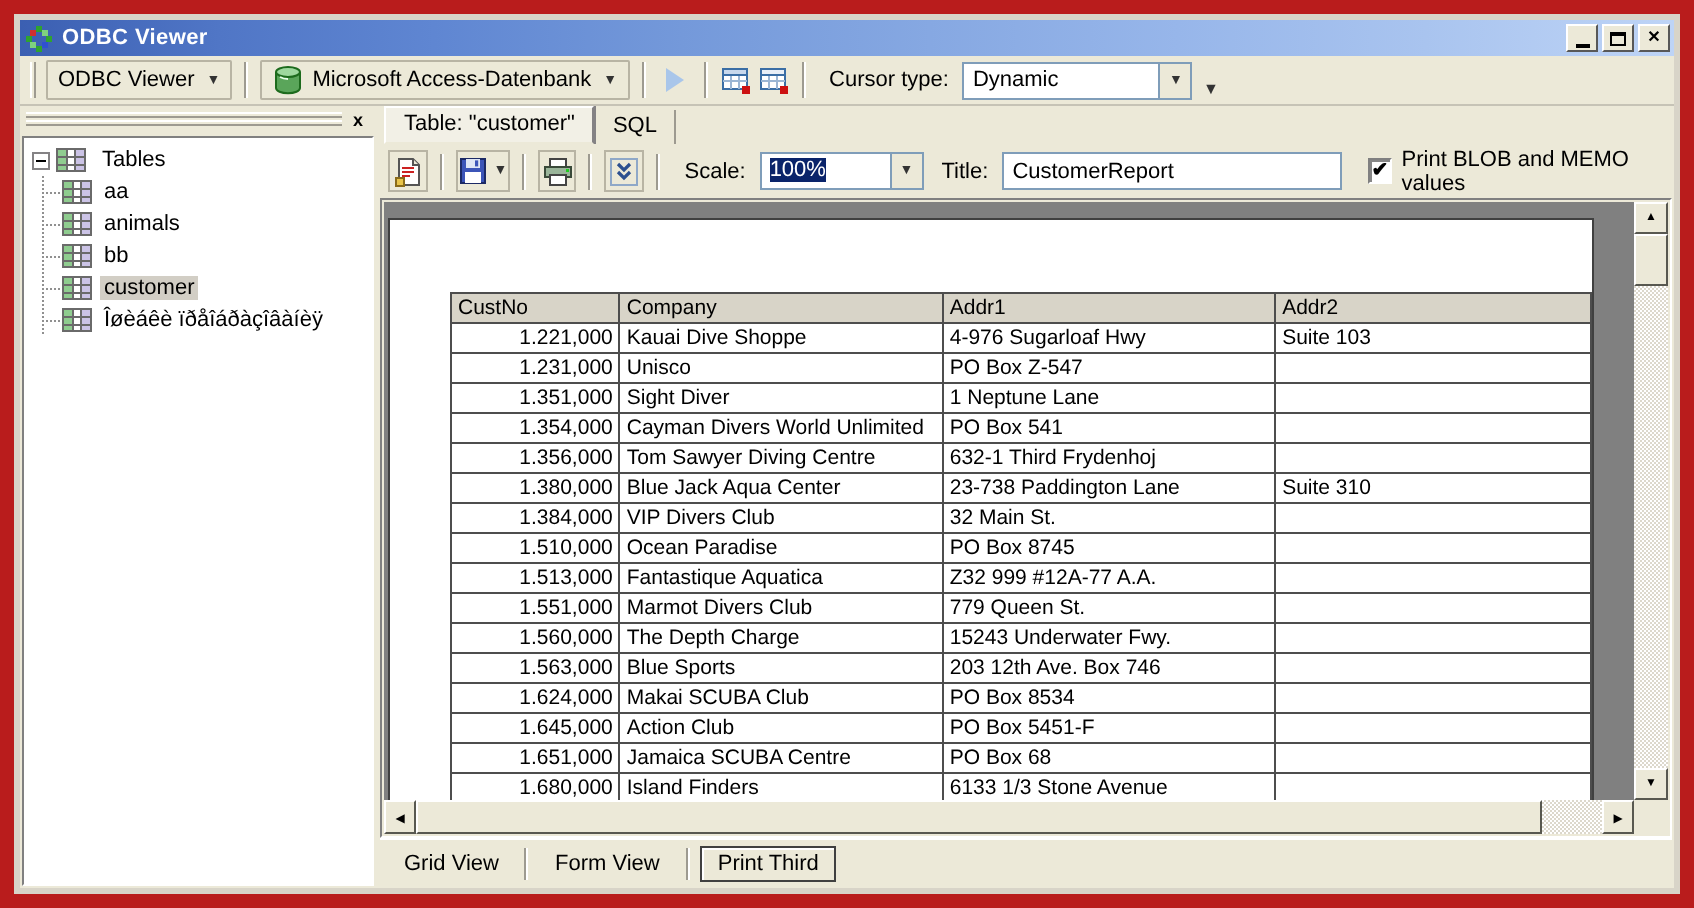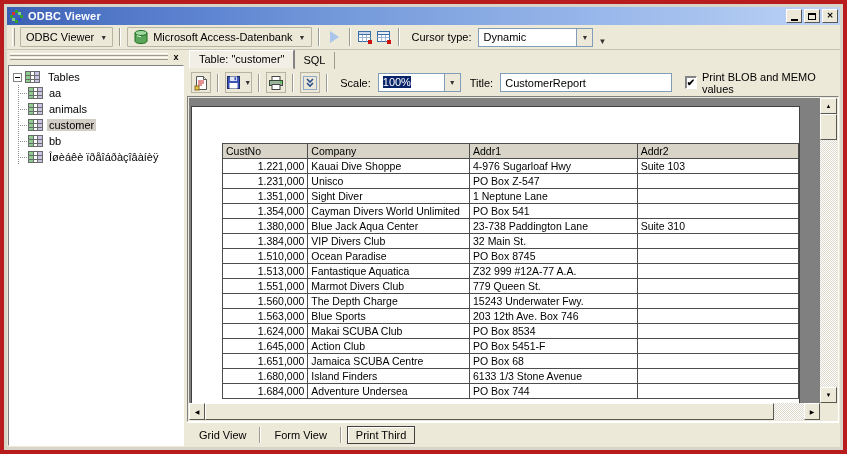--- a/index.html
+++ b/index.html
@@ -1,19 +1,19 @@
 <!DOCTYPE html>
 <html><head>
 <meta charset="utf-8">
 <style>
   * { margin:0; padding:0; box-sizing:border-box; }
   html,body { background:#9c9c94; font-family:"Liberation Sans", sans-serif; }
   .window{
     position:relative; width:847px; height:454px; background:#ece9d8;
-    border:4px solid #b91c1c; box-shadow: inset 0 0 0 3px #d8d4c8;
+    border:7px solid #b91c1c; box-shadow: inset 0 0 0 3px #d8d4c8;
     overflow:hidden; font-size:11px; color:#000;
   }
   
   .titlebar{
     position:absolute; left:3px; top:3px; right:3px; height:18px;
     background:linear-gradient(90deg,#3b5fb2 0%,#5076c6 12%,#5f86d2 25%,#7499da 40%,#86a8e2 55%,#97b6ea 70%,#a9c4ef 85%,#bed4f6 100%);
     display:flex; align-items:center; padding:0 2px;
   }
   .title-text{ color:#fff; font-weight:bold; font-size:11px; margin-left:4px; letter-spacing:.2px; }
   .app-icon{ width:15px; height:15px; display:inline-block; }
@@ -218,45 +218,45 @@
           </div>
           <div class="tree-item">
             <span class="ticon"><svg width="15" height="12" viewBox="0 0 15 12">
                 <rect x="0.5" y="0.5" width="14" height="11" fill="#fff" stroke="#6a6a6a"></rect>
                 <rect x="1" y="1" width="4" height="10" fill="#8fcc8f"></rect>
                 <rect x="10" y="1" width="4" height="10" fill="#cbc3e6"></rect>
                 <path d="M0.5 4.5h14M0.5 8.5h14M5.5 0.5v11M9.5 0.5v11" stroke="#6a6a6a" fill="none"></path>
               </svg></span>
             <span class="tlabel">animals</span>
           </div>
+          <div class="tree-item">
+            <span class="ticon"><svg width="15" height="12" viewBox="0 0 15 12">
+                <rect x="0.5" y="0.5" width="14" height="11" fill="#fff" stroke="#6a6a6a"></rect>
+                <rect x="1" y="1" width="4" height="10" fill="#8fcc8f"></rect>
+                <rect x="10" y="1" width="4" height="10" fill="#cbc3e6"></rect>
+                <path d="M0.5 4.5h14M0.5 8.5h14M5.5 0.5v11M9.5 0.5v11" stroke="#6a6a6a" fill="none"></path>
+              </svg></span>
+            <span class="tlabel">bb</span>
+          </div>
           <div class="tree-item selected">
             <span class="ticon"><svg width="15" height="12" viewBox="0 0 15 12">
                 <rect x="0.5" y="0.5" width="14" height="11" fill="#fff" stroke="#6a6a6a"></rect>
                 <rect x="1" y="1" width="4" height="10" fill="#8fcc8f"></rect>
                 <rect x="10" y="1" width="4" height="10" fill="#cbc3e6"></rect>
                 <path d="M0.5 4.5h14M0.5 8.5h14M5.5 0.5v11M9.5 0.5v11" stroke="#6a6a6a" fill="none"></path>
               </svg></span>
             <span class="tlabel">customer</span>
           </div>
           <div class="tree-item">
             <span class="ticon"><svg width="15" height="12" viewBox="0 0 15 12">
                 <rect x="0.5" y="0.5" width="14" height="11" fill="#fff" stroke="#6a6a6a"></rect>
                 <rect x="1" y="1" width="4" height="10" fill="#8fcc8f"></rect>
                 <rect x="10" y="1" width="4" height="10" fill="#cbc3e6"></rect>
                 <path d="M0.5 4.5h14M0.5 8.5h14M5.5 0.5v11M9.5 0.5v11" stroke="#6a6a6a" fill="none"></path>
               </svg></span>
-            <span class="tlabel">bb</span>
-          </div>
-          <div class="tree-item">
-            <span class="ticon"><svg width="15" height="12" viewBox="0 0 15 12">
-                <rect x="0.5" y="0.5" width="14" height="11" fill="#fff" stroke="#6a6a6a"></rect>
-                <rect x="1" y="1" width="4" height="10" fill="#8fcc8f"></rect>
-                <rect x="10" y="1" width="4" height="10" fill="#cbc3e6"></rect>
-                <path d="M0.5 4.5h14M0.5 8.5h14M5.5 0.5v11M9.5 0.5v11" stroke="#6a6a6a" fill="none"></path>
-              </svg></span>
             <span class="tlabel">Îøèáêè ïðåîáðàçîâàíèÿ</span>
           </div>
         </div>
     </div>
   </div>
 
   <div class="rightpane">
 
     <div class="tabstrip">
       <span class="tab active">Table: "customer"</span>
@@ -348,20 +348,26 @@
                 <tr>
                   <td class="c0">1.351,000</td>
                   <td class="c1">Sight Diver</td>
                   <td class="c2">1 Neptune Lane</td>
                   <td class="c3"></td>
                 </tr>
                 <tr>
                   <td class="c0">1.354,000</td>
                   <td class="c1">Cayman Divers World Unlimited</td>
                   <td class="c2">PO Box 541</td>
+                  <td class="c3"></td>
+                </tr>
+                <tr>
+                  <td class="c0">1.356,000</td>
+                  <td class="c1">Tom Sawyer Diving Centre</td>
+                  <td class="c2">632-1 Third Frydenhoj</td>
                   <td class="c3"></td>
                 </tr>
                 <tr>
                   <td class="c0">1.380,000</td>
                   <td class="c1">Blue Jack Aqua Center</td>
                   <td class="c2">23-738 Paddington Lane</td>
                   <td class="c3">Suite 310</td>
                 </tr>
                 <tr>
                   <td class="c0">1.384,000</td>

